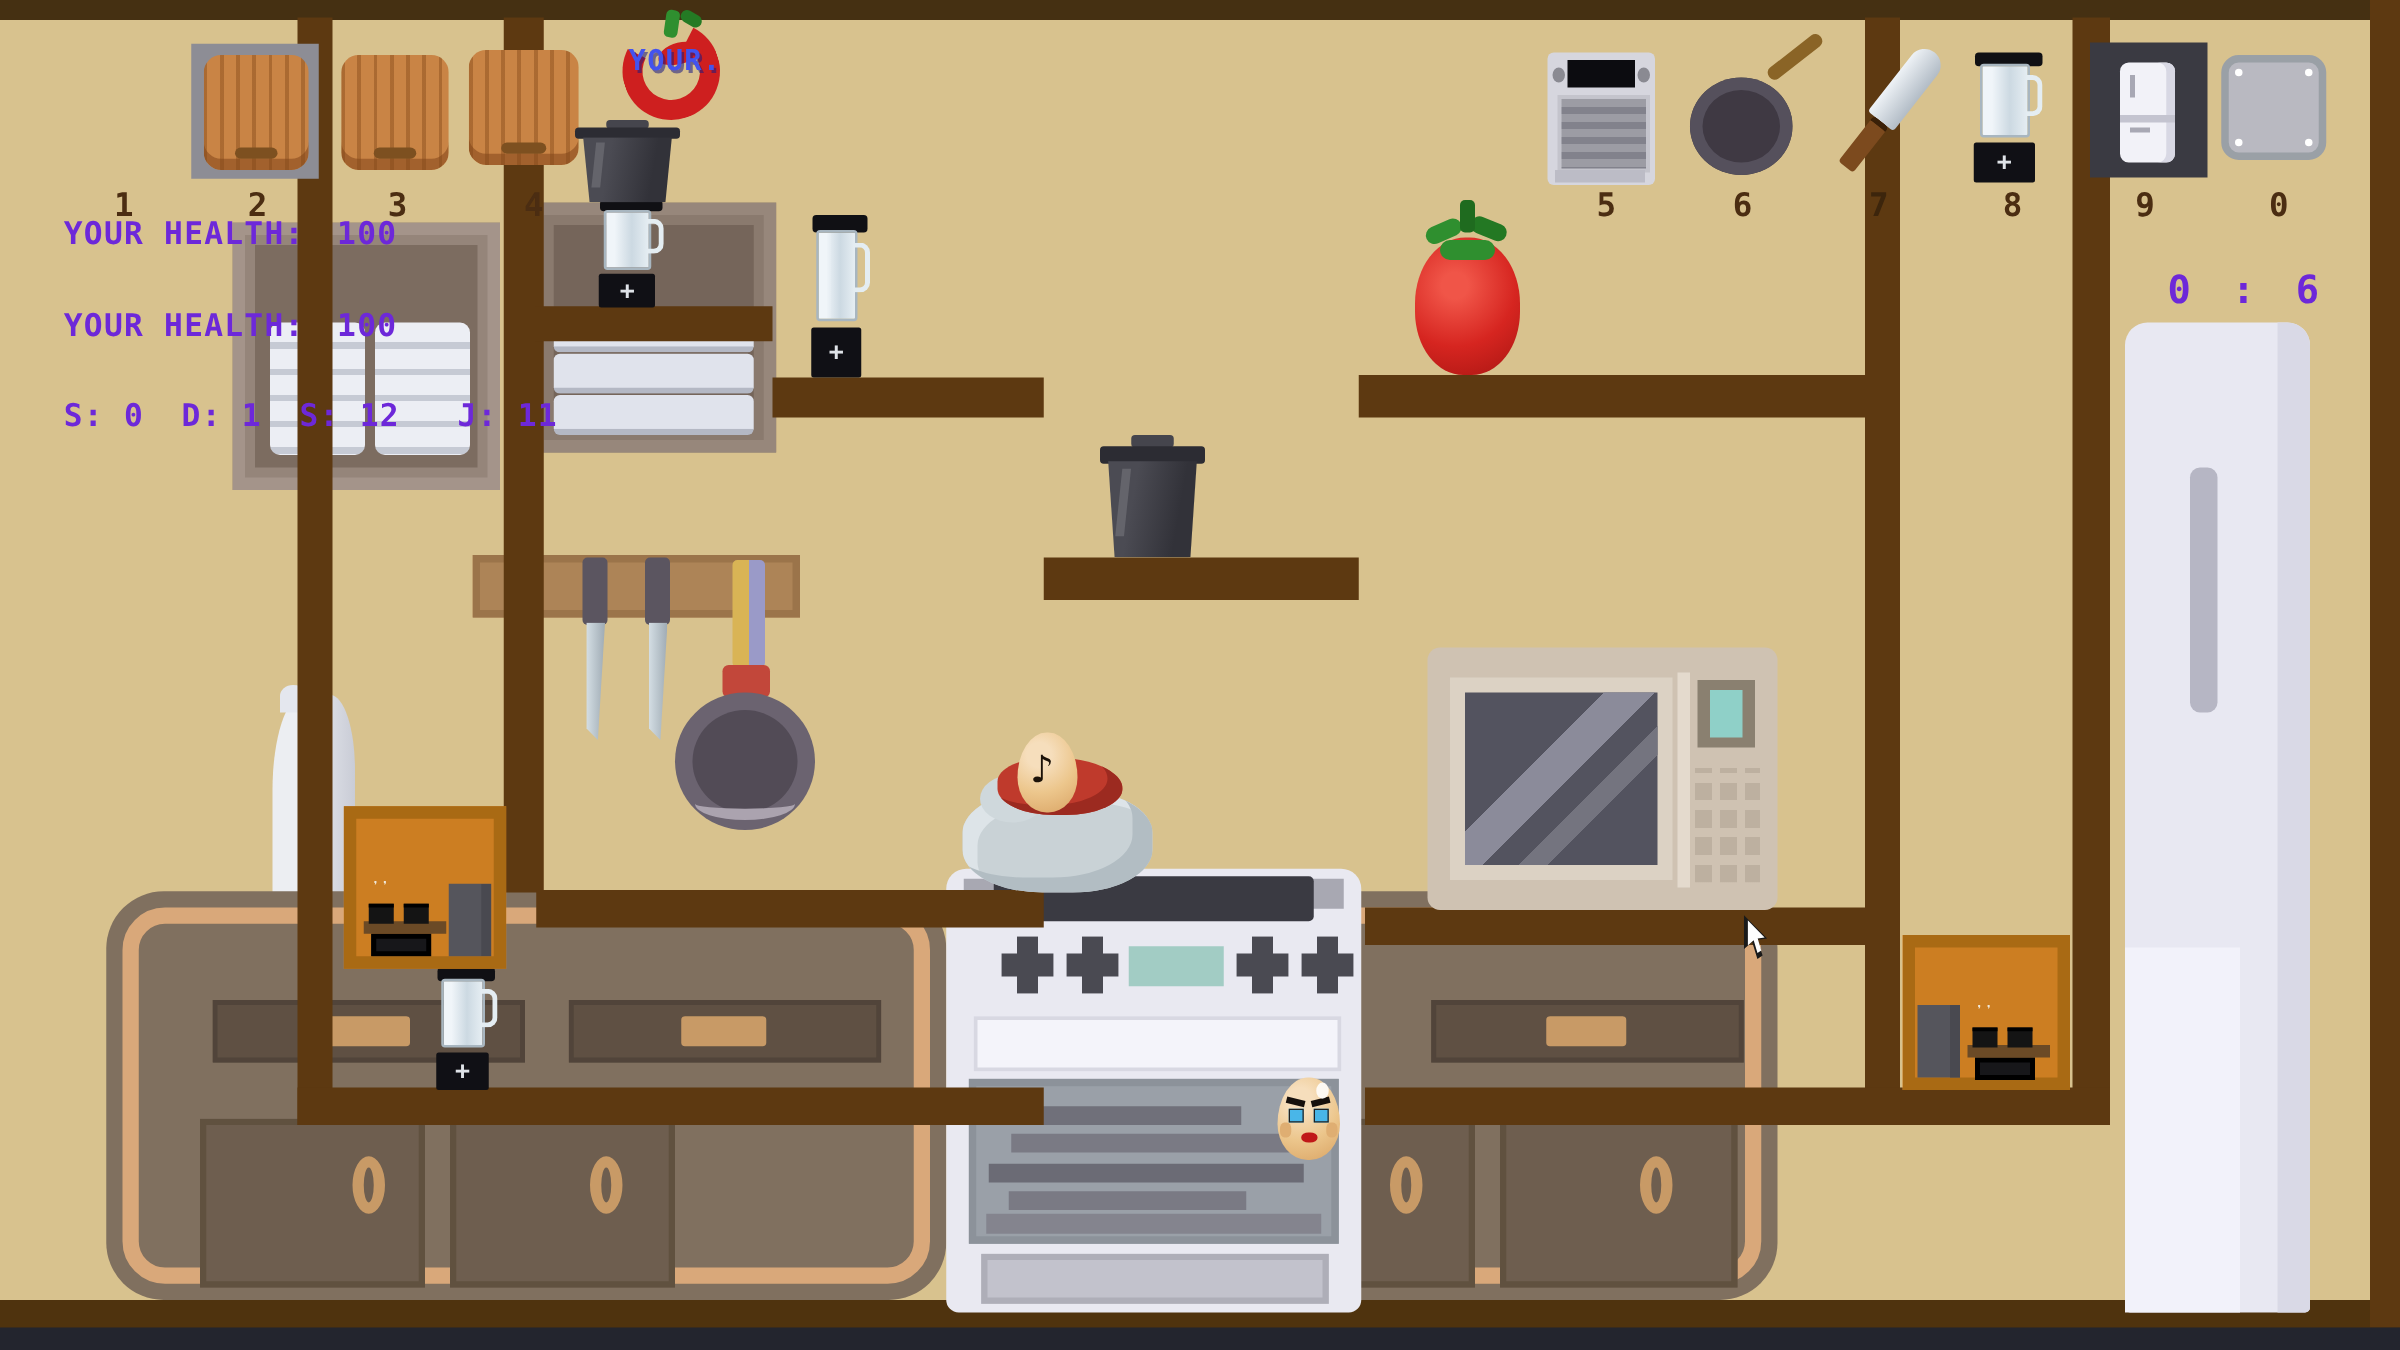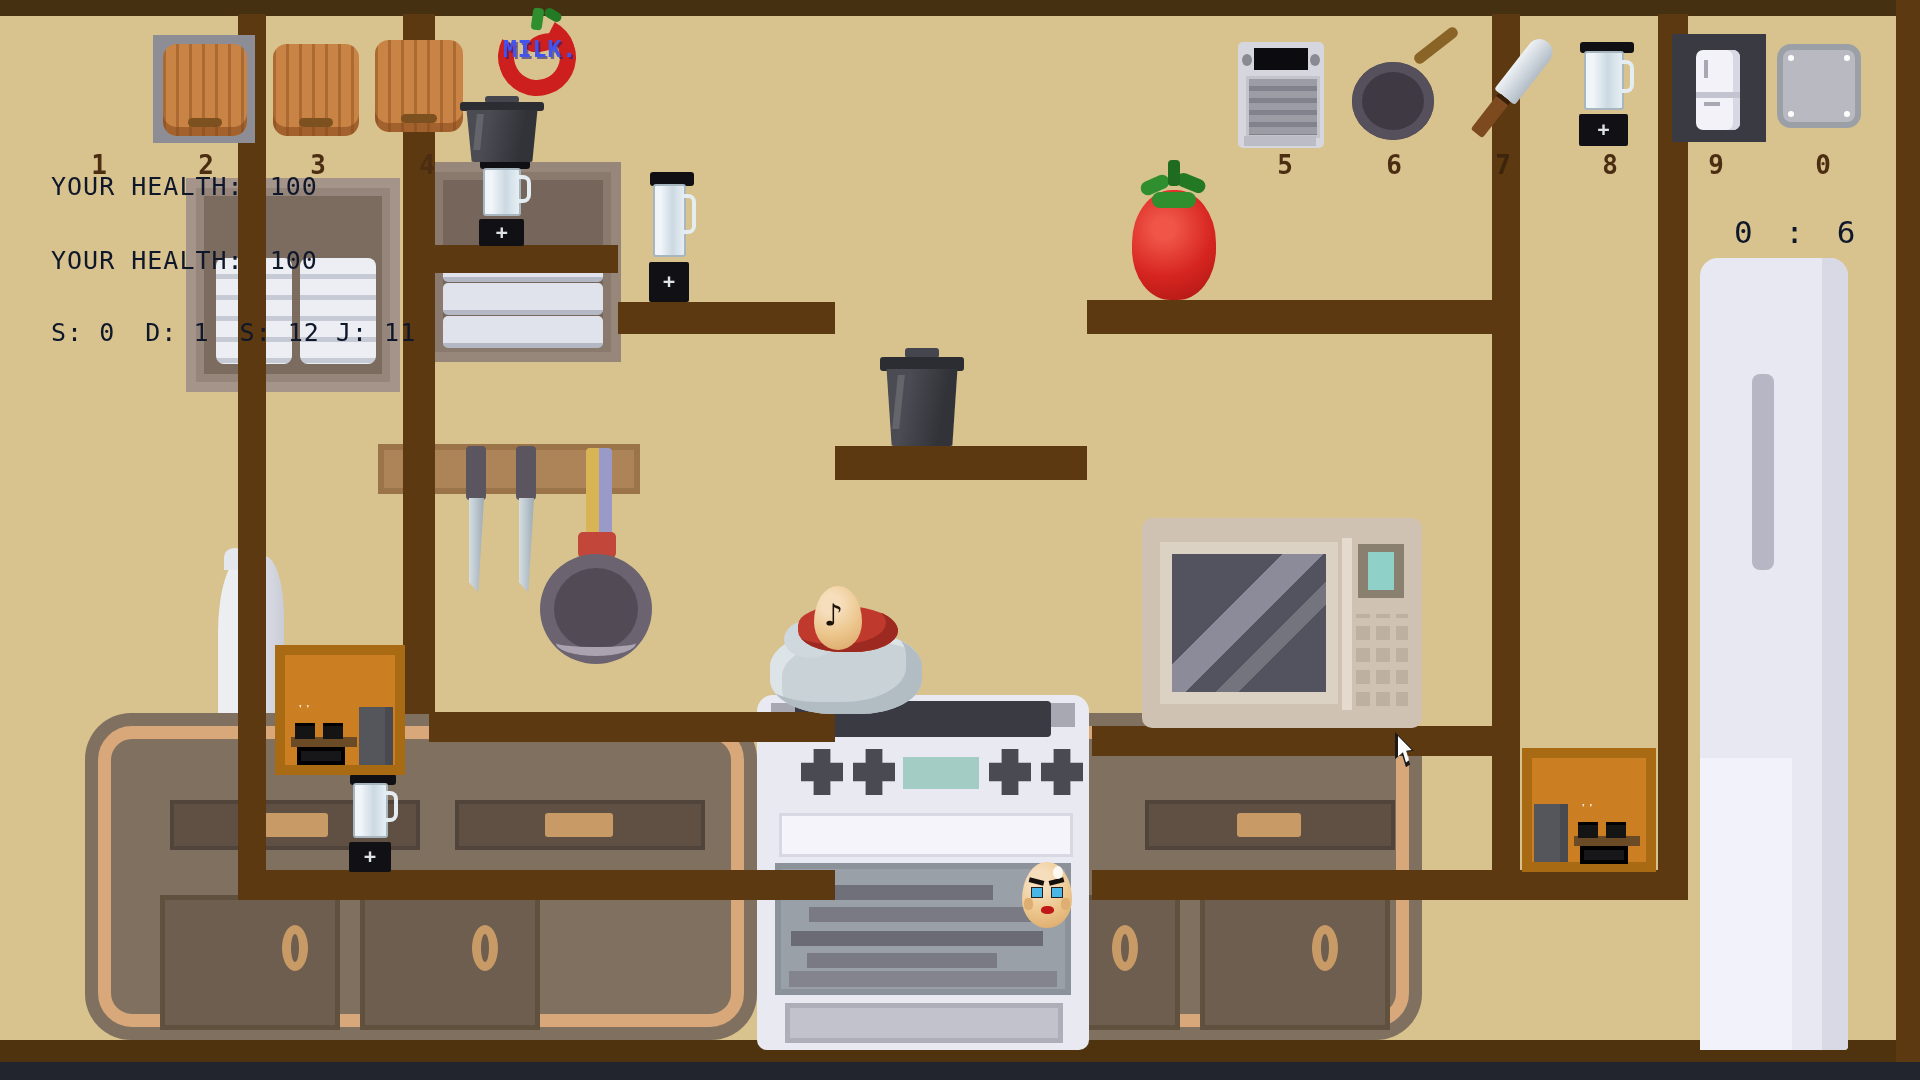--- a/index.html
+++ b/index.html
@@ -1,20 +1,20 @@
 <!DOCTYPE html>
 <html><head>
 <meta charset="utf-8">
 <style>
   html,body{margin:0;padding:0;background:#23252e;}
   #scene{position:relative;width:1920px;height:1080px;overflow:hidden;background:#d8c28e;
          font-family:"DejaVu Sans Mono",monospace;image-rendering:pixelated;}
   .ab{position:absolute;}
   .p{position:absolute;background:#5d3911;}
-  .txt{position:absolute;font-weight:normal;font-size:25px;color:#0f172a;letter-spacing:1px;white-space:nowrap;}
+  .txt{position:absolute;font-weight:bold;font-size:25px;color:#6d28d9;letter-spacing:1px;white-space:nowrap;}
   .num{position:absolute;top:150px;width:44px;text-align:center;font-weight:bold;font-size:26px;color:#4b2d12;}
   
   .cab{position:absolute;background:#95857a;box-shadow:inset 0 0 0 10px #a4948a;}
   .cab .inner{position:absolute;inset:18px;background:#7c6c60;}
   .plates{position:absolute;background:repeating-linear-gradient(180deg,#eceef4 0 16px,#c6cad4 16px 21px);border-radius:8px;}
   .slab{position:absolute;background:#e0e3ec;border-bottom:5px solid #b4b8c4;border-radius:5px;}
   
   .board{position:absolute;background:#c98445;border-radius:14px;
          background-image:repeating-linear-gradient(90deg,rgba(140,80,30,.5) 0 3px,transparent 3px 13px);
          box-shadow:inset 0 -9px 0 rgba(130,70,25,.55);}
@@ -301,36 +301,36 @@
   <div class="txt" style="left:51px;top:246px;">
     <span>YOUR HEALTH:</span>
     <span style="margin-left:10px;">100</span>
   </div>
   <div class="txt" style="left:51px;top:318px;">
     <span>S:</span>
     <span style="margin-right:14px;">0</span>
     <span>D:</span>
     <span style="margin-right:14px;">1</span>
     <span>S:</span>
-    <span style="margin-right:0;">12</span>
+    <span style="margin-right:30px;">12</span>
     <span>J:</span>
     <span>11</span>
   </div>
   <div class="txt" style="left:1734px;top:214px;font-size:31px;">
     <span>0</span>
     <span style="margin:0 12px;">:</span>
     <span>6</span>
   </div>
 
   <div class="ab" style="left:492px;top:8px;width:100px;height:100px;">
     <div class="ab" style="left:6px;top:10px;width:78px;height:78px;border:16px solid #ce1f1f;border-top-color:transparent;border-radius:50%;box-sizing:border-box;transform:rotate(-18deg);"></div>
     <div class="ab" style="left:34px;top:26px;width:36px;height:17px;background:#ce1f1f;border-radius:50% 50% 50% 50%/60% 60% 40% 40%;transform:rotate(-14deg);"></div>
     <div class="ab" style="left:40px;top:0;width:11px;height:22px;background:#2f8f2f;border-radius:4px;transform:rotate(8deg);"></div>
     <div class="ab" style="left:52px;top:2px;width:18px;height:10px;background:#247a24;border-radius:6px;transform:rotate(30deg);"></div>
-    <div class="ab" style="left:-4px;top:28px;width:104px;text-align:center;font-weight:bold;font-size:23px;color:#4353ee;letter-spacing:1px;text-shadow:2px 2px 0 rgba(25,25,130,.55);">MILK.</div>
+    <div class="ab" style="left:-4px;top:28px;width:104px;text-align:center;font-weight:bold;font-size:23px;color:#4353ee;letter-spacing:1px;text-shadow:2px 2px 0 rgba(25,25,130,.55);">YOUR.</div>
   </div>
 
   <div class="ab" style="left:1395px;top:732px;width:26px;height:36px;">
     <div class="ab" style="left:0;top:0;width:26px;height:36px;background:#1a1a1a;clip-path:polygon(0 0,0 76%,26% 60%,42% 98%,58% 90%,43% 55%,72% 52%);"></div>
     <div class="ab" style="left:3px;top:4px;width:19px;height:27px;background:#fdfdfd;clip-path:polygon(0 0,0 76%,26% 60%,42% 98%,58% 90%,43% 55%,72% 52%);"></div>
   </div>
 
   <div class="ab" style="left:0;top:1062px;width:1920px;height:18px;background:#23252e;"></div>
 </div>
 

